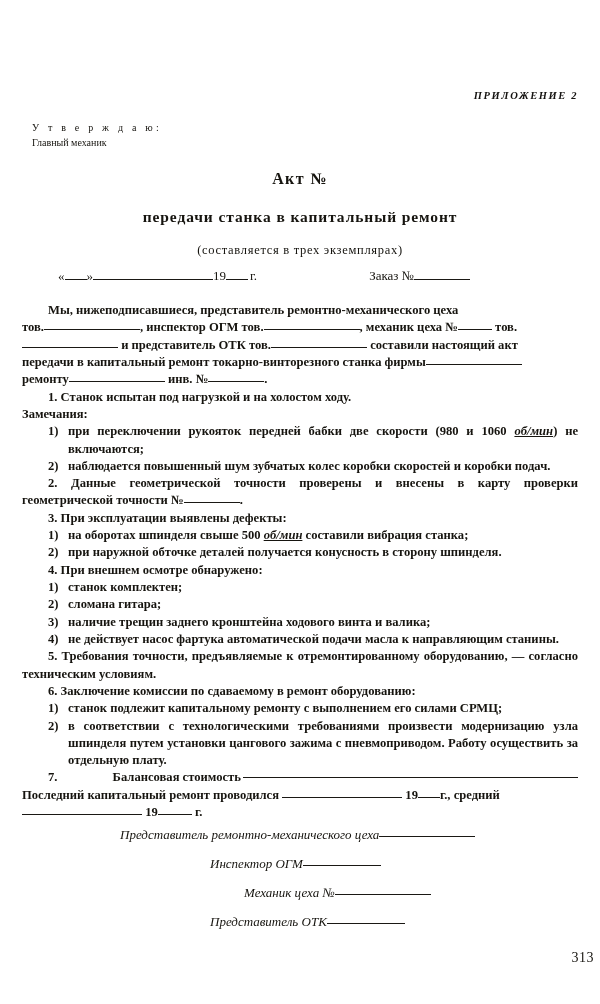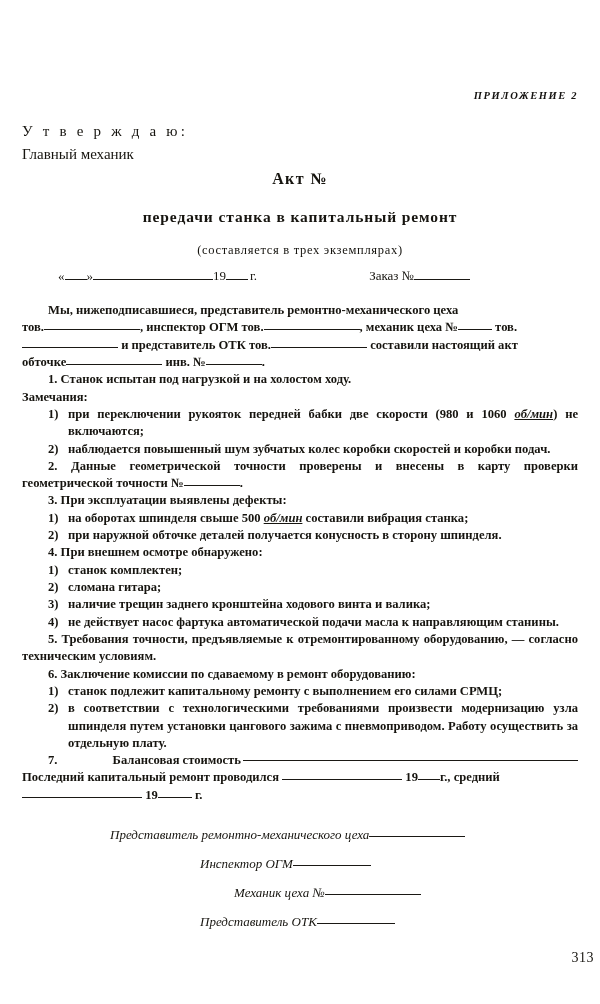--- a/index.html
+++ b/index.html
@@ -31,22 +31,22 @@
     font-weight: 700;
     font-size: 10.5px;
     letter-spacing: 1.6px;
     color: #141210;
   }
 
   
   .approval {
     position: absolute;
     top: 120px;
-    left: 22px;
-    font-size: 15px;
+    left: 32px;
+    font-size: 10px;
     line-height: 1.52;
   }
   .approval .spaced {
     letter-spacing: 3.2px;
   }
 
   
   .title-block {
     position: absolute;
     top: 170px;
@@ -150,21 +150,21 @@
     height: 0;
     margin-left: 2px;
     position: relative;
     top: -3px;
   }
 
   
   .signatures {
     position: absolute;
     top: 828px;
-    left: 22px;
+    left: 32px;
     right: 22px;
     font-style: italic;
     font-size: 13px;
     line-height: 1.0;
   }
   .sig {
     display: block;
     margin-bottom: 16px;
     white-space: nowrap;
   }
@@ -223,21 +223,24 @@
     <p class="flush">
       <span>тов.</span><span class="rule r-xl"></span><span>, инспектор ОГМ тов.</span><span class="rule r-xl"></span><span>, механик цеха №</span><span class="rule r-sm"></span>
       <span>тов.</span>
     </p>
     <p class="flush">
       <span class="rule r-xl"></span>
       <span>и представитель ОТК тов.</span><span class="rule r-xl"></span>
       <span>составили настоящий акт</span>
     </p>
     <p class="flush">
-      <span>обточке</span><span class="rule r-xl"></span>
+      <span>передачи в капитальный ремонт токарно-винторезного станка фирмы</span><span class="rule r-xl"></span>
+    </p>
+    <p class="flush">
+      <span>ремонту</span><span class="rule r-xl"></span>
       <span>инв. №</span><span class="rule r-md"></span>.
     </p>
 
     <p class="indent">
       <span>1.</span>
       <span>Станок испытан под нагрузкой и на холостом ходу.</span>
     </p>
     <p class="flush">Замечания:</p>
     <div class="sub">
       <span class="marker">1)</span>

